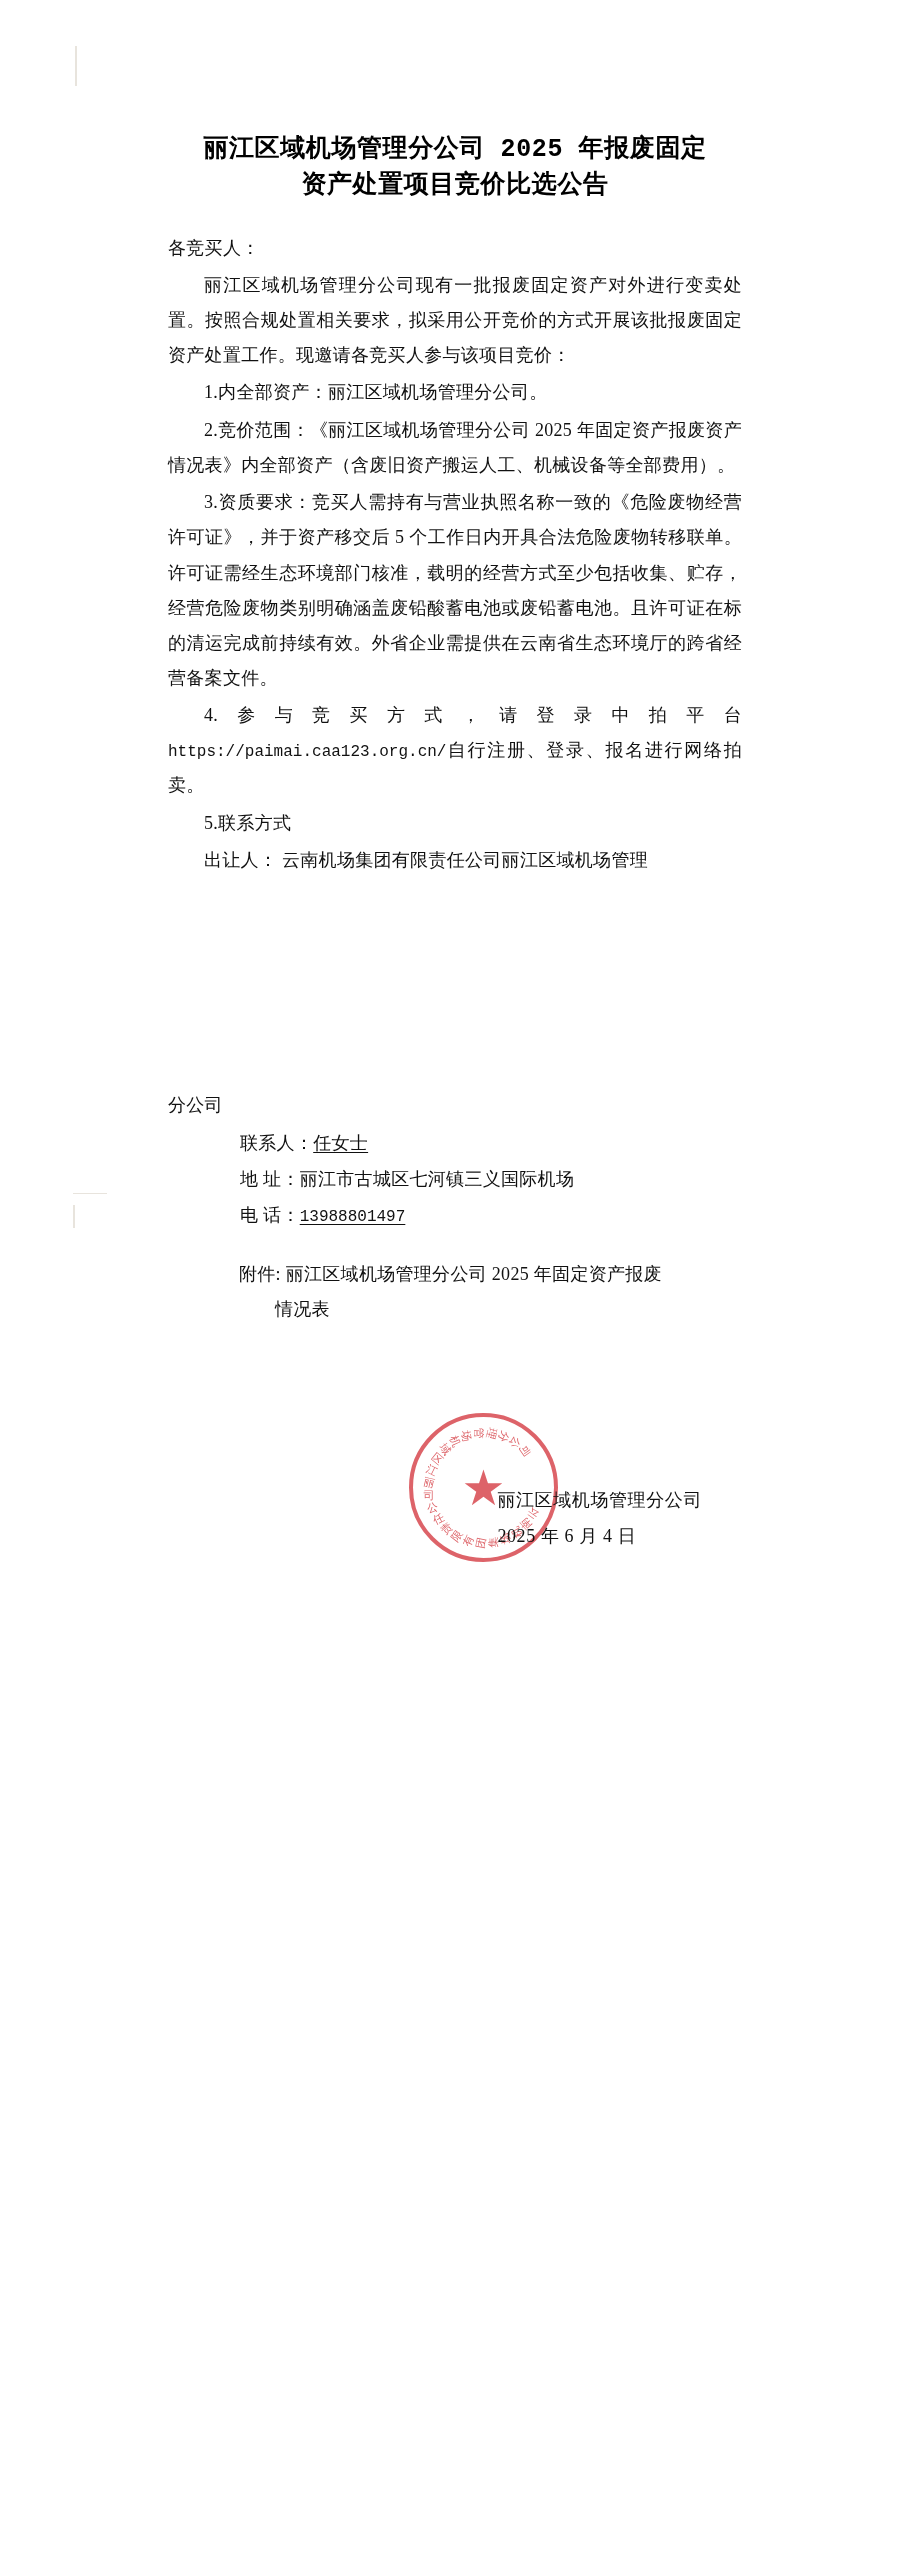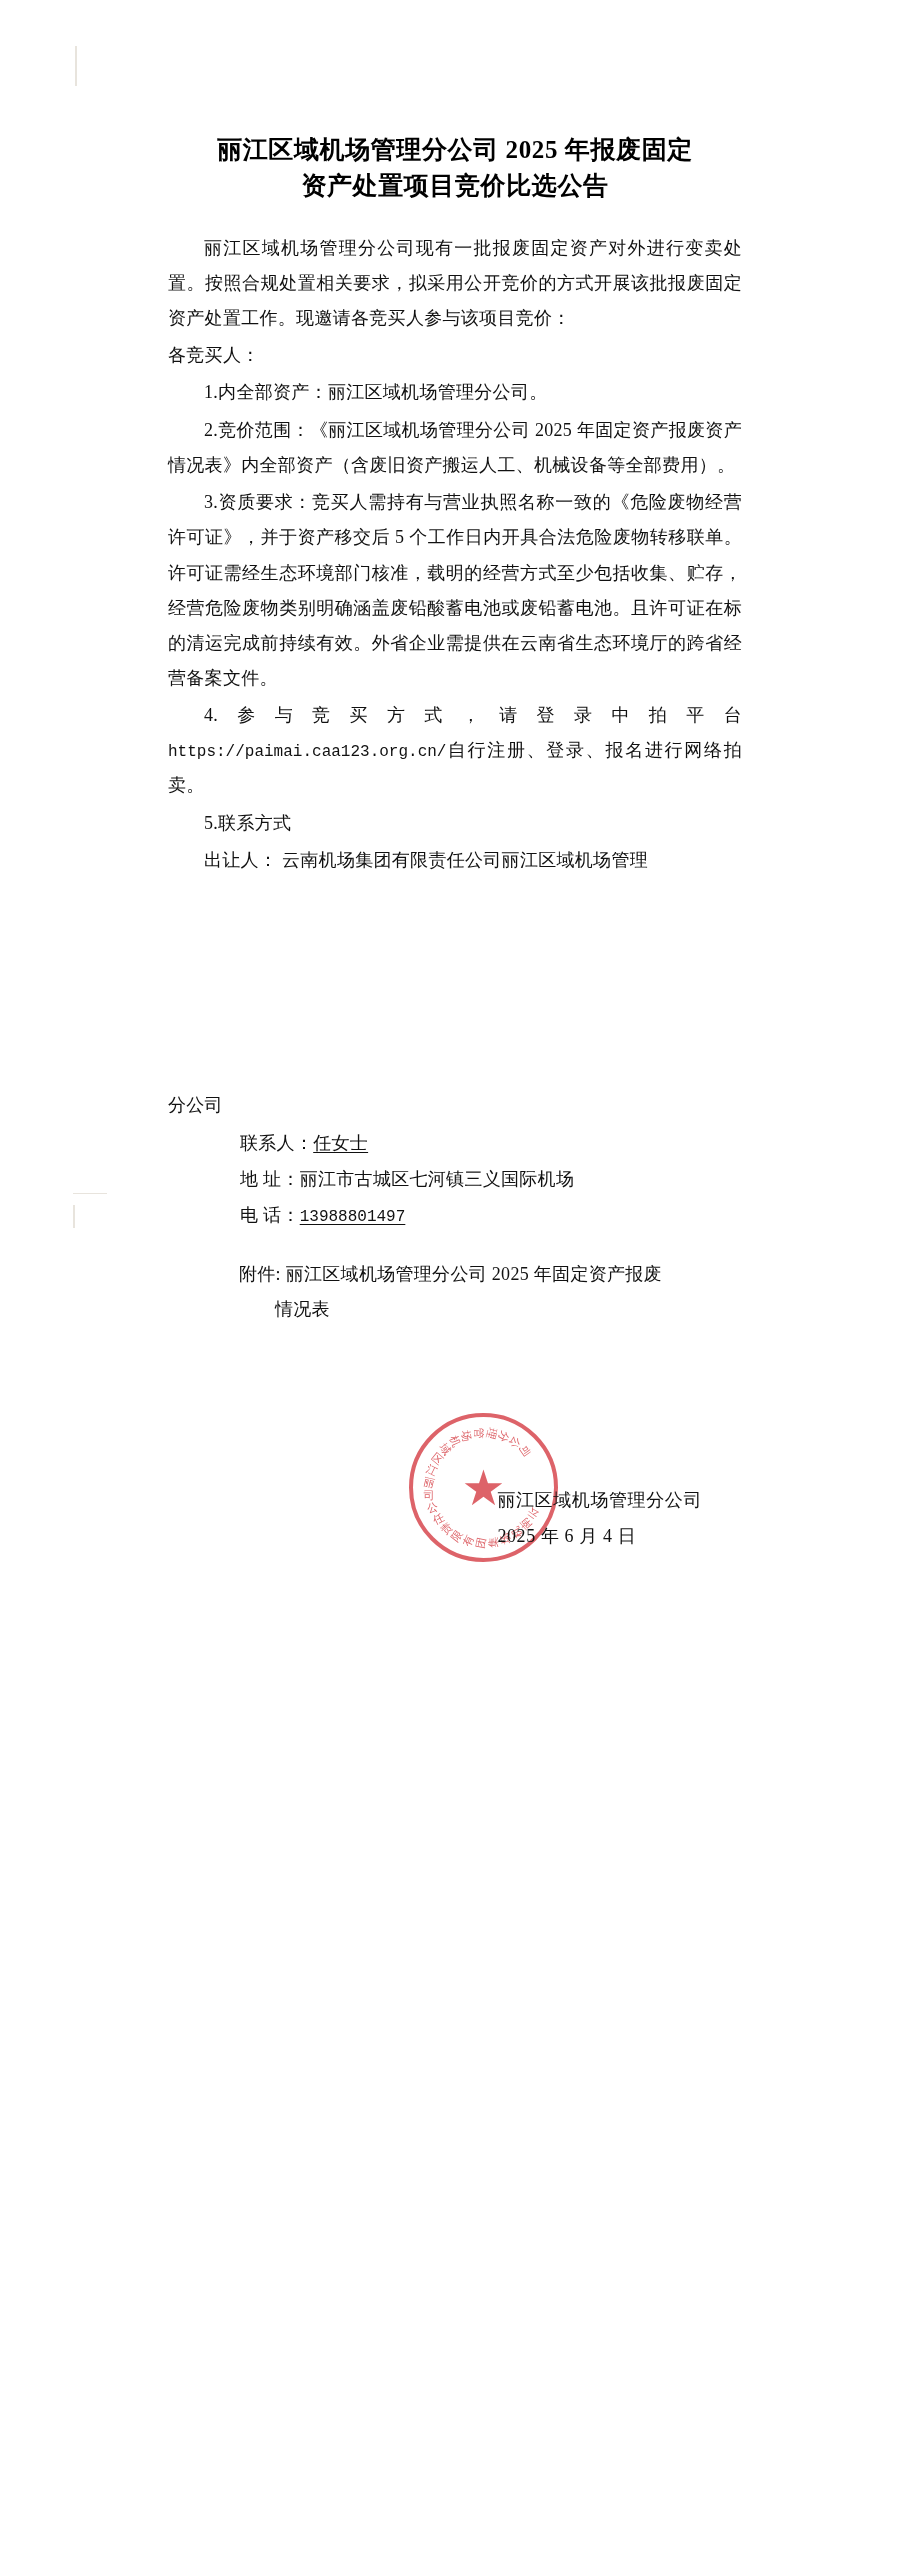--- a/index.html
+++ b/index.html
@@ -30,21 +30,21 @@
   .scan-mark.m3 { left: 73px; top: 1205px; width: 1.7px; height: 23px; }
 
   .doc-body {
     position: relative;
     margin: 0 auto;
     width: 574px;
     padding-top: 132px;
   }
 
   .doc-title {
-    font-family: Liberation Serif, serif;
+    font-family: Liberation Mono, monospace;
     font-weight: bold;
     font-size: 25px;
     line-height: 1.45;
     text-align: center;
     letter-spacing: 0.6px;
     color: #000;
     margin: 0 0 26px 0;
     padding: 0 23px;
   }
 
@@ -153,23 +153,23 @@
   <div class="scan-mark m2"></div>
   <div class="scan-mark m3"></div>
 
   <div class="doc-body">
 
     <h1 class="doc-title">
       <span>丽江区域机场管理分公司 2025 年报废固定</span><br>
       <span>资产处置项目竞价比选公告</span>
     </h1>
 
+    <p class="para noindent">各竞买人：</p>
+
     <p class="para indent">丽江区域机场管理分公司现有一批报废固定资产对外进行变卖处置。按照合规处置相关要求，拟采用公开竞价的方式开展该批报废固定资产处置工作。现邀请各竞买人参与该项目竞价：</p>
-
-    <p class="para noindent">各竞买人：</p>
 
     <p class="para indent"><span>1.</span><span>内全部资产：</span><span>丽江区域机场管理分公司。</span></p>
 
     <p class="para indent"><span>2.</span><span>竞价范围：</span><span>《丽江区域机场管理分公司 2025 年固定资产报废资产情况表》内全部资产（含废旧资产搬运人工、机械设备等全部费用）。</span></p>
 
     <p class="para indent"><span>3.</span><span>资质要求：</span><span>竞买人需持有与营业执照名称一致的《危险废物经营许可证》，并于资产移交后 5 个工作日内开具合法危险废物转移联单。许可证需经生态环境部门核准，载明的经营方式至少包括收集、贮存，经营危险废物类别明确涵盖废铅酸蓄电池或废铅蓄电池。且许可证在标的清运完成前持续有效。外省企业需提供在云南省生态环境厅的跨省经营备案文件。</span></p>
 
     <p class="para indent"><span>4.</span><span>参与竞买方式，请登录中拍平台 </span><span class="mono">https://paimai.caa123.org.cn/</span><span>自行注册、登录、报名进行网络拍卖。</span></p>
 
     <p class="para indent"><span>5.</span><span>联系方式</span></p>

